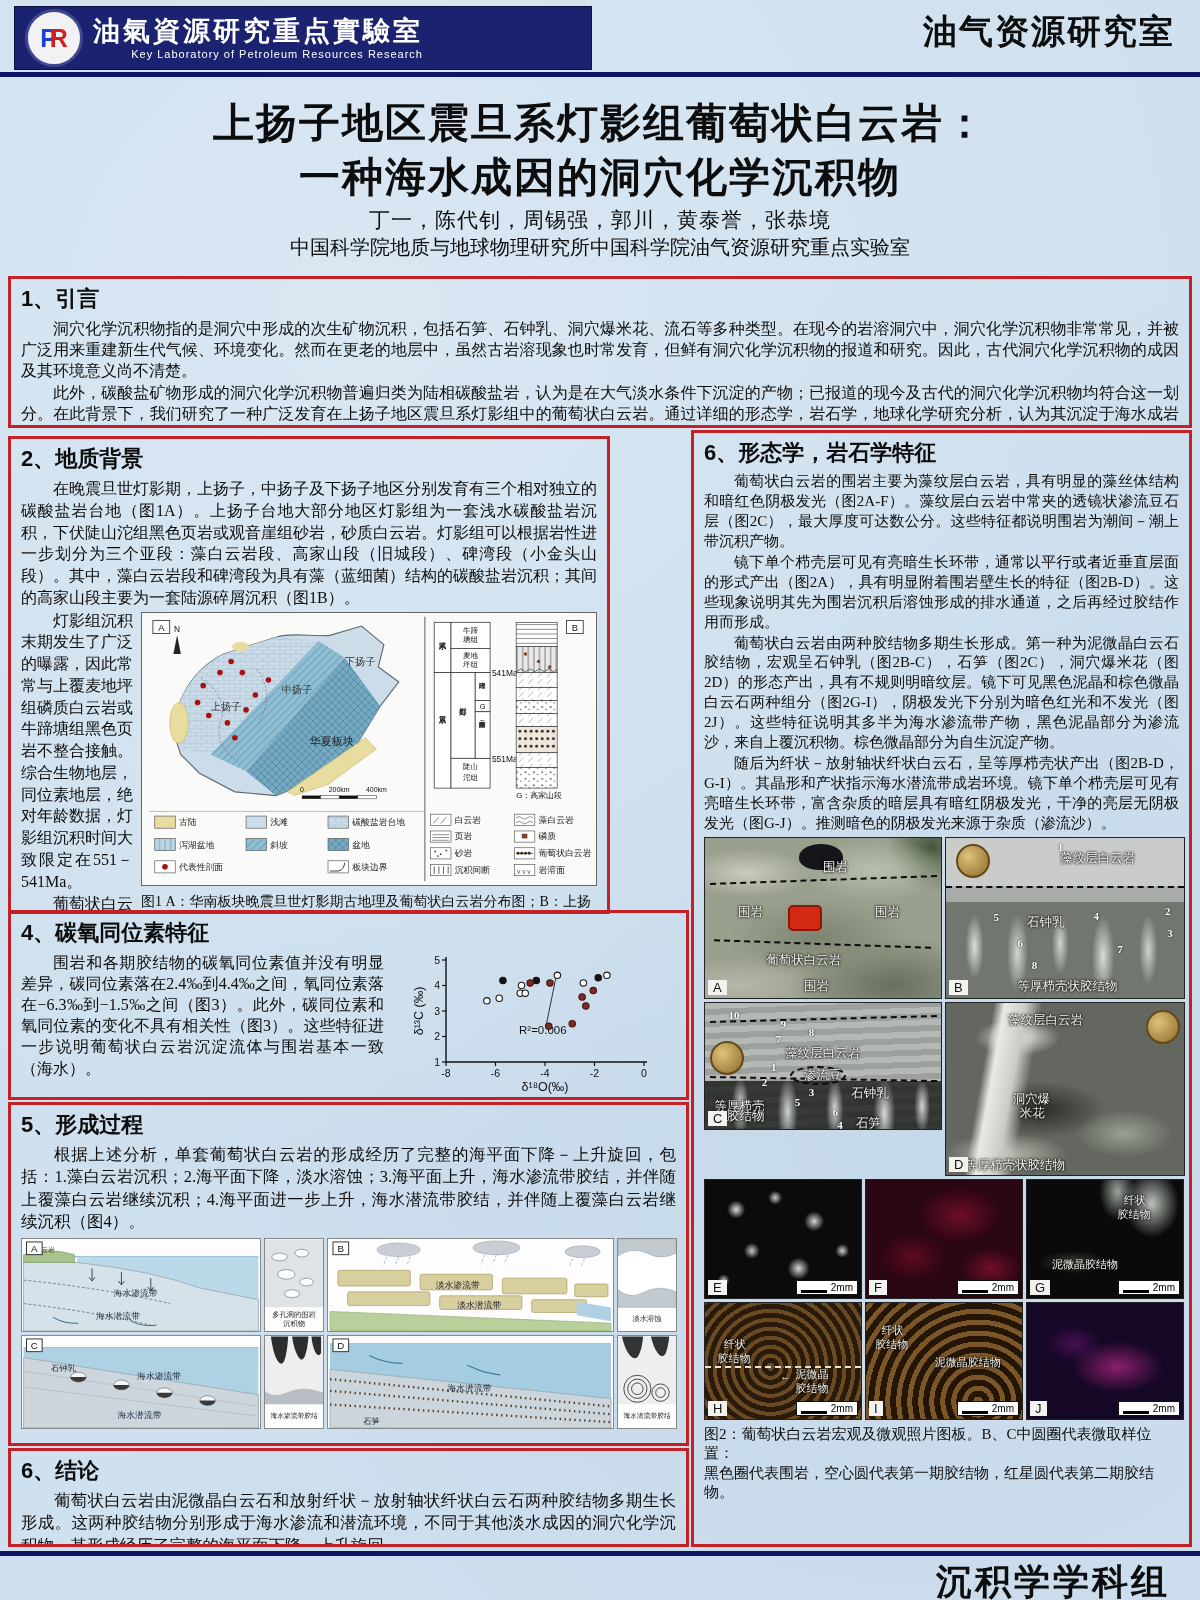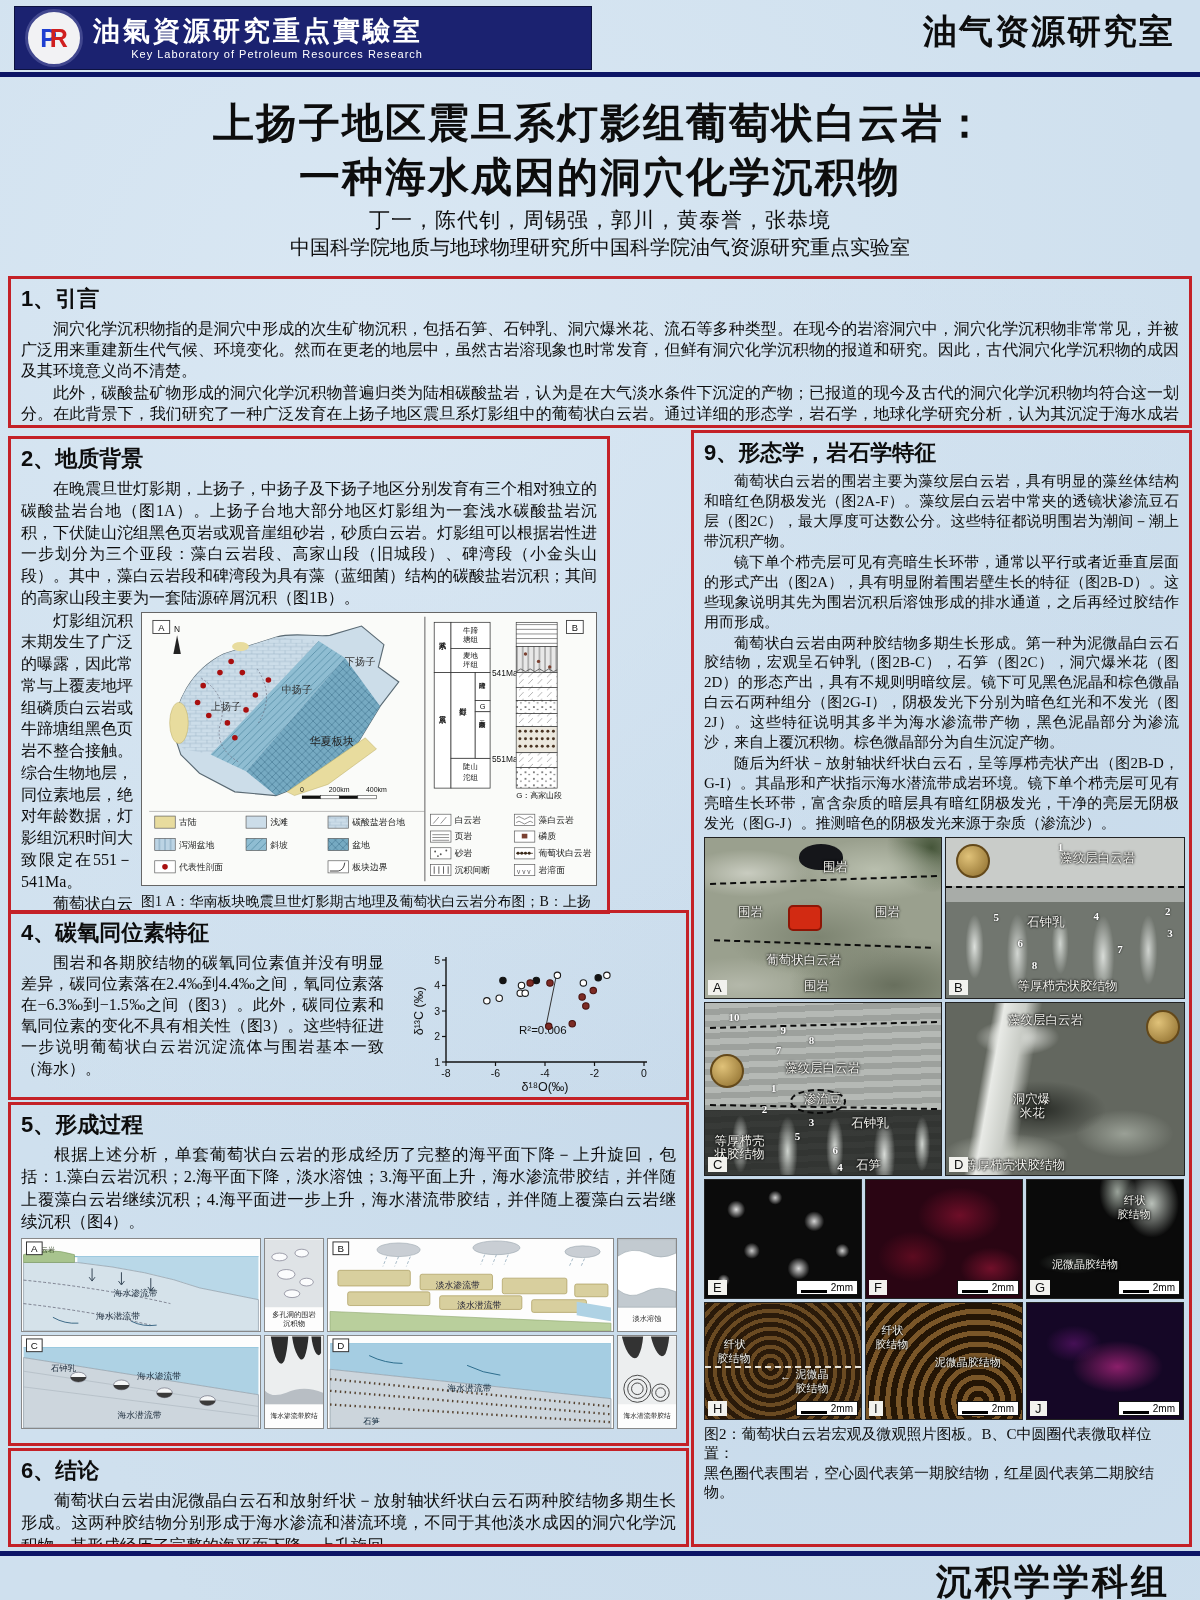--- a/index.html
+++ b/index.html
@@ -82,21 +82,21 @@
   .bag{position:absolute;left:40%;top:4%;width:44px;height:26px;background:#15161a;border-radius:50% 50% 45% 45%;z-index:3;}
   .reddev{position:absolute;left:35%;top:42%;width:30px;height:22px;background:#d22a12;border-radius:5px;
     border:2px solid #8d1505;z-index:3;}
   .pB{width:240px;height:162px;background:linear-gradient(#c9ccc9 0 30%, #a8aca8 30% 40%, #71766f 40% 100%);}
   .pB .drips{position:absolute;inset:0;background-image:
     radial-gradient(ellipse 13px 46px at 12% 68%, #dce0dc 0%, transparent 70%),
     radial-gradient(ellipse 15px 56px at 30% 72%, #d2d6d2 0%, transparent 70%),
     radial-gradient(ellipse 12px 44px at 48% 66%, #cfd4cf 0%, transparent 70%),
     radial-gradient(ellipse 16px 58px at 66% 74%, #d8dcd8 0%, transparent 70%),
     radial-gradient(ellipse 13px 50px at 85% 70%, #cfd3cf 0%, transparent 70%);}
-  .pC{width:238px;height:174px;background:
+  .pC{width:238px;height:128px;background:
     linear-gradient(180deg, rgba(0,0,0,0) 0 62%, rgba(20,22,20,.78) 62% 100%),
     repeating-linear-gradient(178deg, #b5b9b5 0 6px, #9da19d 6px 12px);}
   .pC .drips{position:absolute;inset:0;background-image:
     radial-gradient(ellipse 12px 40px at 15% 82%, #d8dcd8 0%, transparent 72%),
     radial-gradient(ellipse 14px 48px at 35% 86%, #cfd4cf 0%, transparent 72%),
     radial-gradient(ellipse 12px 42px at 55% 84%, #d4d8d4 0%, transparent 72%),
     radial-gradient(ellipse 15px 50px at 76% 88%, #d8dcd8 0%, transparent 72%),
     radial-gradient(ellipse 11px 38px at 92% 82%, #cfd4cf 0%, transparent 72%);}
   .pD{width:240px;height:174px;background-color:#63675f;background-image:
     linear-gradient(100deg, transparent 0 18%, #e8eae6 22%, #c9ccc6 30%, transparent 36%),
@@ -566,21 +566,21 @@
       </svg>
     </div>
   </section>
 
   <section class="box" id="s6">
     <h2 class="sec">6、结论</h2>
     <p class="t">葡萄状白云岩由泥微晶白云石和放射纤状－放射轴状纤状白云石两种胶结物多期生长形成。这两种胶结物分别形成于海水渗流和潜流环境，不同于其他淡水成因的洞穴化学沉积物。其形成经历了完整的海平面下降－上升旋回。</p>
   </section>
 
   <section class="box" id="s3">
-    <h2 class="sec">9、形态学，岩石学特征</h2>
+    <h2 class="sec">6、形态学，岩石学特征</h2>
     <p class="t">葡萄状白云岩的围岩主要为藻纹层白云岩，具有明显的藻丝体结构和暗红色阴极发光（图2A-F）。藻纹层白云岩中常夹的透镜状渗流豆石层（图2C），最大厚度可达数公分。这些特征都说明围岩为潮间－潮上带沉积产物。</p>
     <p class="t">镜下单个栉壳层可见有亮暗生长环带，通常以平行或者近垂直层面的形式产出（图2A），具有明显附着围岩壁生长的特征（图2B-D）。这些现象说明其先为围岩沉积后溶蚀形成的排水通道，之后再经过胶结作用而形成。</p>
     <p class="t">葡萄状白云岩由两种胶结物多期生长形成。第一种为泥微晶白云石胶结物，宏观呈石钟乳（图2B-C），石笋（图2C），洞穴爆米花（图2D）的形态产出，具有不规则明暗纹层。镜下可见黑色泥晶和棕色微晶白云石两种组分（图2G-I），阴极发光下分别为暗色红光和不发光（图2J）。这些特征说明其多半为海水渗流带产物，黑色泥晶部分为渗流沙，来自上覆沉积物。棕色微晶部分为自生沉淀产物。</p>
     <p class="t">随后为纤状－放射轴状纤状白云石，呈等厚栉壳状产出（图2B-D，G-I）。其晶形和产状指示海水潜流带成岩环境。镜下单个栉壳层可见有亮暗生长环带，富含杂质的暗层具有暗红阴极发光，干净的亮层无阴极发光（图G-J）。推测暗色的阴极发光来源于杂质（渗流沙）。</p>
 
     <div class="prow">
       <div class="photo pA">
         <div class="bag"></div>
         <div class="reddev"></div>
         <div class="dashline" style="left:2%;top:26%;width:96%;transform:rotate(-2deg);"></div>

